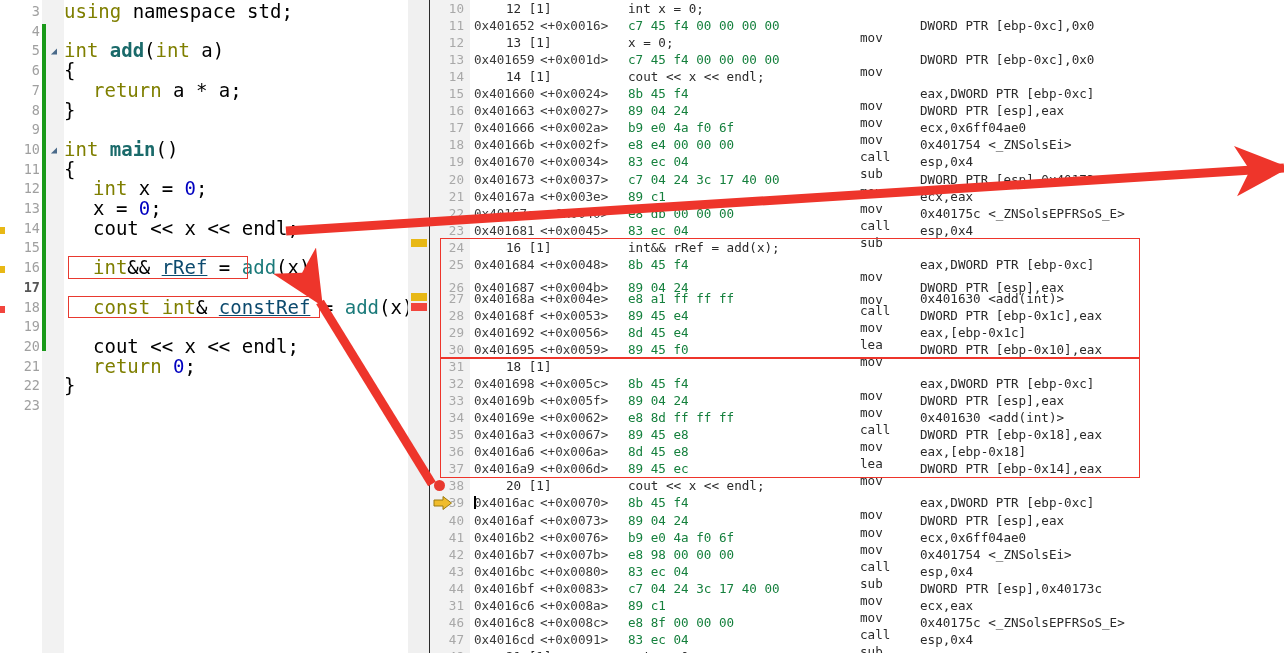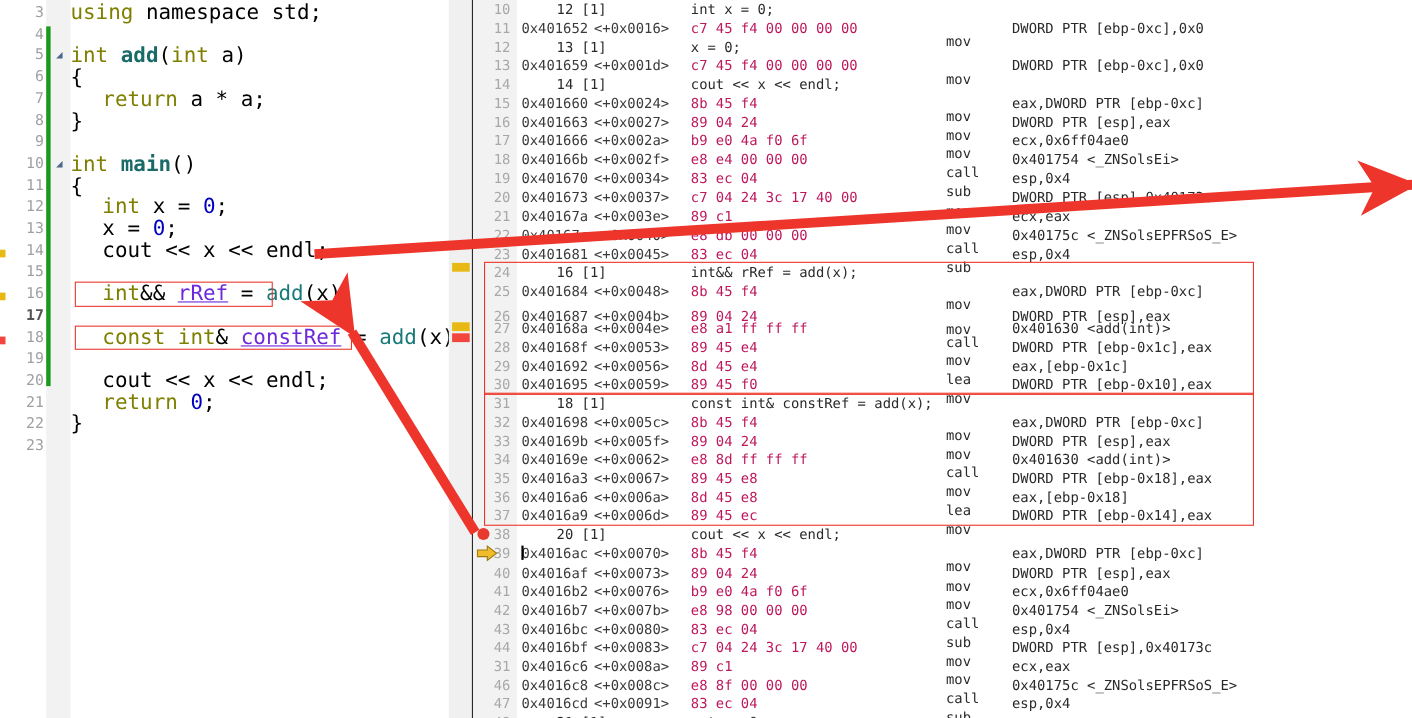--- a/index.html
+++ b/index.html
@@ -70,21 +70,21 @@
     line-height: 19.7px;
     white-space: pre;
     font-family: "DejaVu Sans Mono", "Liberation Mono", monospace;
     color: #000000;
   }
   .kw    { color: #7f7f00; }
   .fn    { color: #1a6a6a; font-weight: bold; }
   .fn2   { color: #1a7a7a; }
   .num   { color: #0000c0; }
   .punct { color: #000000; }
-  .id-u  { color: #6d28d9; text-decoration: underline; }
+  .id-u  { color: #0c4a6e; text-decoration: underline; }
 
   
   .redbox {
     position: absolute;
     border: 1.4px solid #e8392f;
     pointer-events: none;
   }
   
   #ed-ruler {
     position: absolute;
@@ -130,21 +130,21 @@
   }
   .dis-num {
     position: absolute;
     left: 0; width: 34px;
     text-align: right;
     color: #a8a8a8;
     font-size: 12.6px;
   }
   .dis-addr  { position: absolute; left: 44px; color: #3a3a3a; }
   .dis-off   { position: absolute; left: 110px; color: #3a3a3a; }
-  .dis-bytes { position: absolute; left: 198px; color: #be185d; }
+  .dis-bytes { position: absolute; left: 198px; color: #15803d; }
   .dis-mnem  { position: absolute; left: 430px; color: #2a2a2a; margin-top: 12px; }
   .dis-ops   { position: absolute; left: 490px; color: #2a2a2a; }
   
   .dis-srcno   { position: absolute; left: 76px; color: #2a2a2a; }
   .dis-srctext { position: absolute; left: 198px; color: #2a2a2a; }
 
   .dis-redbox {
     position: absolute;
     border: 1.4px solid #ee352b;
     pointer-events: none;
@@ -269,21 +269,21 @@
         <div class="dis-row" style="top: 187.55px;"><span class="dis-num">21</span><span class="dis-addr">0x40167a</span><span class="dis-off">&lt;+0x003e&gt;</span><span class="dis-bytes">89 c1</span><span class="dis-mnem">mov</span><span class="dis-ops">ecx,eax</span></div>
         <div class="dis-row" style="top: 204.6px;"><span class="dis-num">22</span><span class="dis-addr">0x40167c</span><span class="dis-off">&lt;+0x0040&gt;</span><span class="dis-bytes">e8 db 00 00 00</span><span class="dis-mnem">call</span><span class="dis-ops">0x40175c &lt;_ZNSolsEPFRSoS_E&gt;</span></div>
         <div class="dis-row" style="top: 221.65px;"><span class="dis-num">23</span><span class="dis-addr">0x401681</span><span class="dis-off">&lt;+0x0045&gt;</span><span class="dis-bytes">83 ec 04</span><span class="dis-mnem">sub</span><span class="dis-ops">esp,0x4</span></div>
         <div class="dis-row" style="top: 238.7px;"><span class="dis-num">24</span><span class="dis-srcno">16 [1]</span><span class="dis-srctext">int&amp;&amp; rRef = add(x);</span></div>
         <div class="dis-row" style="top: 255.75px;"><span class="dis-num">25</span><span class="dis-addr">0x401684</span><span class="dis-off">&lt;+0x0048&gt;</span><span class="dis-bytes">8b 45 f4</span><span class="dis-mnem">mov</span><span class="dis-ops">eax,DWORD PTR [ebp-0xc]</span></div>
         <div class="dis-row" style="top: 279px;"><span class="dis-num">26</span><span class="dis-addr">0x401687</span><span class="dis-off">&lt;+0x004b&gt;</span><span class="dis-bytes">89 04 24</span><span class="dis-mnem">mov</span><span class="dis-ops">DWORD PTR [esp],eax</span></div>
         <div class="dis-row" style="top: 289.85px; text-decoration: underline;"><span class="dis-num">27</span><span class="dis-addr">0x40168a</span><span class="dis-off">&lt;+0x004e&gt;</span><span class="dis-bytes">e8 a1 ff ff ff</span><span class="dis-mnem">call</span><span class="dis-ops">0x401630 &lt;add(int)&gt;</span></div>
         <div class="dis-row" style="top: 306.9px;"><span class="dis-num">28</span><span class="dis-addr">0x40168f</span><span class="dis-off">&lt;+0x0053&gt;</span><span class="dis-bytes">89 45 e4</span><span class="dis-mnem">mov</span><span class="dis-ops">DWORD PTR [ebp-0x1c],eax</span></div>
         <div class="dis-row" style="top: 323.95px;"><span class="dis-num">29</span><span class="dis-addr">0x401692</span><span class="dis-off">&lt;+0x0056&gt;</span><span class="dis-bytes">8d 45 e4</span><span class="dis-mnem">lea</span><span class="dis-ops">eax,[ebp-0x1c]</span></div>
         <div class="dis-row" style="top: 341px;"><span class="dis-num">30</span><span class="dis-addr">0x401695</span><span class="dis-off">&lt;+0x0059&gt;</span><span class="dis-bytes">89 45 f0</span><span class="dis-mnem">mov</span><span class="dis-ops">DWORD PTR [ebp-0x10],eax</span></div>
-        <div class="dis-row" style="top: 358.05px;"><span class="dis-num">31</span><span class="dis-srcno">18 [1]</span><span class="dis-srctext">const int&amp; constRef = add(x);</span></div>
+        <div class="dis-row" style="top: 358.05px;"><span class="dis-num">31</span><span class="dis-srcno">18 [1]</span></div>
         <div class="dis-row" style="top: 375.1px;"><span class="dis-num">32</span><span class="dis-addr">0x401698</span><span class="dis-off">&lt;+0x005c&gt;</span><span class="dis-bytes">8b 45 f4</span><span class="dis-mnem">mov</span><span class="dis-ops">eax,DWORD PTR [ebp-0xc]</span></div>
         <div class="dis-row" style="top: 392.15px;"><span class="dis-num">33</span><span class="dis-addr">0x40169b</span><span class="dis-off">&lt;+0x005f&gt;</span><span class="dis-bytes">89 04 24</span><span class="dis-mnem">mov</span><span class="dis-ops">DWORD PTR [esp],eax</span></div>
         <div class="dis-row" style="top: 409.2px;"><span class="dis-num">34</span><span class="dis-addr">0x40169e</span><span class="dis-off">&lt;+0x0062&gt;</span><span class="dis-bytes">e8 8d ff ff ff</span><span class="dis-mnem">call</span><span class="dis-ops">0x401630 &lt;add(int)&gt;</span></div>
         <div class="dis-row" style="top: 426.25px;"><span class="dis-num">35</span><span class="dis-addr">0x4016a3</span><span class="dis-off">&lt;+0x0067&gt;</span><span class="dis-bytes">89 45 e8</span><span class="dis-mnem">mov</span><span class="dis-ops">DWORD PTR [ebp-0x18],eax</span></div>
         <div class="dis-row" style="top: 443.3px;"><span class="dis-num">36</span><span class="dis-addr">0x4016a6</span><span class="dis-off">&lt;+0x006a&gt;</span><span class="dis-bytes">8d 45 e8</span><span class="dis-mnem">lea</span><span class="dis-ops">eax,[ebp-0x18]</span></div>
         <div class="dis-row" style="top: 460.35px;"><span class="dis-num">37</span><span class="dis-addr">0x4016a9</span><span class="dis-off">&lt;+0x006d&gt;</span><span class="dis-bytes">89 45 ec</span><span class="dis-mnem">mov</span><span class="dis-ops">DWORD PTR [ebp-0x14],eax</span></div>
         <div class="dis-row" style="top: 477.4px;"><span class="dis-num">38</span><span class="dis-srcno">20 [1]</span><span class="dis-srctext">cout &lt;&lt; x &lt;&lt; endl;</span></div>
         <div class="dis-row" style="top: 494.45px;"><span class="dis-num">39</span><span class="dis-addr">0x4016ac</span><span class="dis-off">&lt;+0x0070&gt;</span><span class="dis-bytes">8b 45 f4</span><span class="dis-mnem">mov</span><span class="dis-ops">eax,DWORD PTR [ebp-0xc]</span></div>
         <div class="dis-row" style="top: 511.5px;"><span class="dis-num">40</span><span class="dis-addr">0x4016af</span><span class="dis-off">&lt;+0x0073&gt;</span><span class="dis-bytes">89 04 24</span><span class="dis-mnem">mov</span><span class="dis-ops">DWORD PTR [esp],eax</span></div>
         <div class="dis-row" style="top: 528.55px;"><span class="dis-num">41</span><span class="dis-addr">0x4016b2</span><span class="dis-off">&lt;+0x0076&gt;</span><span class="dis-bytes">b9 e0 4a f0 6f</span><span class="dis-mnem">mov</span><span class="dis-ops">ecx,0x6ff04ae0</span></div>

